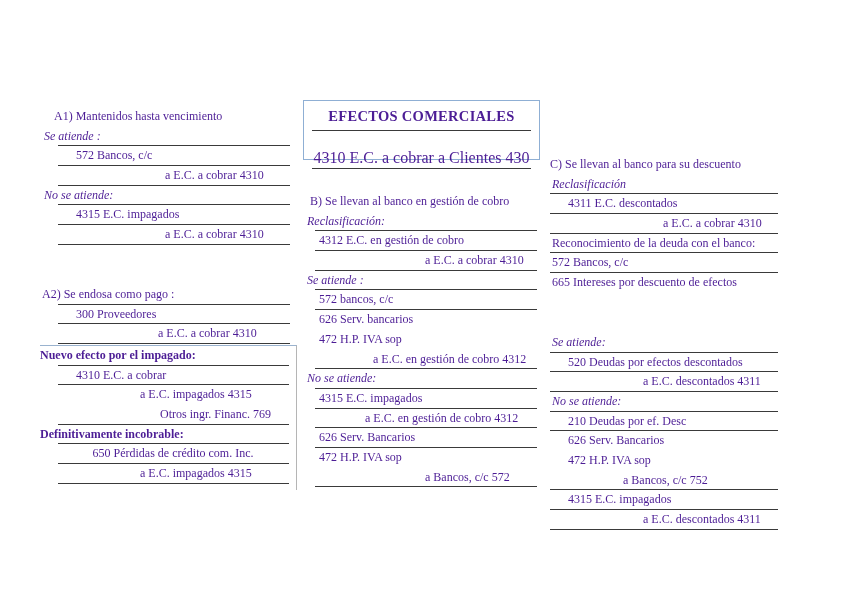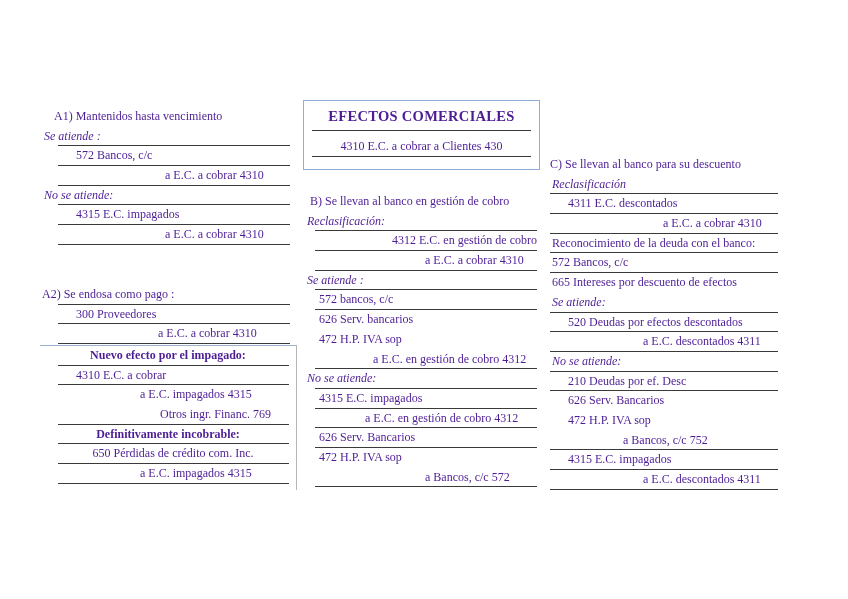--- a/index.html
+++ b/index.html
@@ -7,43 +7,43 @@
     position:relative;width:848px;height:599px;background:#ffffff;
     font-family:Liberation Serif, serif;
     color:#4c1d95;font-size:12px;overflow:hidden;
   }
   .col{position:absolute;}
   .col-left{left:40px;top:107px;width:257px;}
   .col-mid{left:305px;top:192px;width:232px;}
   .col-right{left:548px;top:107px;width:230px;}
   .row{position:relative;height:19.7px;line-height:19.7px;white-space:nowrap;}
   .row.lbl{font-style:italic;}
-  .row.bc{font-weight:bold;text-align:center;}
+  .row.bc{font-weight:bold;}
   .u::after{content:"";position:absolute;bottom:0;height:0;border-top:1px solid #3a3a3a;}
   .col-left .u::after{left:18px;right:7px;}
   .col-mid .u::after{left:10px;right:0;}
   .col-right .u::after{left:2px;right:0;}
   .impago-box{
     position:absolute;left:40px;top:345px;width:257px;
     border-top:1px solid #9ab3cf;border-right:1px solid #b5b5b5;
     padding-bottom:6px;box-sizing:border-box;
   }
   .impago-box .u::after{left:18px;right:7px;}
   .title-box{
-    position:absolute;left:303px;top:100px;width:237px;height:70px;
+    position:absolute;left:303px;top:100px;width:237px;height:60px;
     border:1px solid #8fafd4;box-sizing:border-box;
   }
   .tb-title{
     height:29px;line-height:31px;text-align:center;font-weight:bold;
     font-size:14.5px;letter-spacing:.3px;margin:0 8px;
     border-bottom:1px solid #3a3a3a;white-space:nowrap;
   }
   .tb-sub{
-    height:21px;line-height:22px;text-align:center;margin:4px 8px;
-    border-bottom:1px solid #3a3a3a;font-size:12px;white-space:nowrap;
+    height:21px;line-height:22px;text-align:center;margin:16px 8px;
+    border-bottom:1px solid #3a3a3a;font-size:16px;white-space:nowrap;
   }
 </style>
 </head>
 <body>
 
 <div class="page">
 
   <div class="col col-left">
       <div class="row" style="padding-left: 14px;">A1) Mantenidos hasta vencimiento</div>
       <div class="row lbl u" style="padding-left: 4px;">Se atiende  :</div>
@@ -59,21 +59,21 @@
     </div>
 
   <div class="title-box">
     <div class="tb-title">EFECTOS COMERCIALES</div>
     <div class="tb-sub">4310 E.C. a cobrar a Clientes 430</div>
   </div>
 
   <div class="col col-mid">
       <div class="row" style="padding-left: 5px;">B) Se llevan al banco en gestión de cobro</div>
       <div class="row lbl u" style="padding-left: 2px;">Reclasificación:</div>
-      <div class="row u" style="padding-left: 14px; text-align: right;">4312 E.C. en gestión de cobro</div>
+      <div class="row u" style="padding-left: 14px;">4312 E.C. en gestión de cobro</div>
       <div class="row u" style="padding-left: 120px;">a E.C. a cobrar 4310</div>
       <div class="row lbl u" style="padding-left: 2px;">Se atiende :</div>
       <div class="row u" style="padding-left: 14px;">572 bancos, c/c</div>
       <div class="row" style="padding-left: 14px;">626 Serv. bancarios</div>
       <div class="row" style="padding-left: 14px;">472 H.P. IVA sop</div>
       <div class="row u" style="padding-left: 68px;">a E.C. en gestión de cobro 4312</div>
       <div class="row lbl u" style="padding-left: 2px;">No se atiende:</div>
       <div class="row u" style="padding-left: 14px;">4315 E.C. impagados</div>
       <div class="row u" style="padding-left: 60px;">a E.C. en gestión de cobro 4312</div>
       <div class="row u" style="padding-left: 14px;">626 Serv. Bancarios</div>
@@ -82,21 +82,21 @@
     </div>
 
   <div class="col col-right">
       <div class="row" style="padding-left: 2px; margin-top: 48px;">C) Se llevan al banco para su descuento</div>
       <div class="row lbl u" style="padding-left: 4px;">Reclasificación</div>
       <div class="row u" style="padding-left: 20px;">4311 E.C. descontados</div>
       <div class="row u" style="padding-left: 115px;">a E.C. a cobrar 4310</div>
       <div class="row u" style="padding-left: 4px;">Reconocimiento de la deuda con el banco:</div>
       <div class="row u" style="padding-left: 4px;">572 Bancos, c/c</div>
       <div class="row" style="padding-left: 4px;">665 Intereses por descuento de efectos</div>
-      <div class="row lbl u" style="padding-left: 4px;">Se atiende:</div>
+      <div class="row lbl u" style="padding-left: 4px; margin-top: 40px;">Se atiende:</div>
       <div class="row u" style="padding-left: 20px;">520 Deudas por efectos descontados</div>
       <div class="row u" style="padding-left: 95px;">a E.C. descontados 4311</div>
       <div class="row lbl u" style="padding-left: 4px;">No se atiende:</div>
       <div class="row u" style="padding-left: 20px;">210 Deudas por ef. Desc</div>
       <div class="row" style="padding-left: 20px;">626 Serv. Bancarios</div>
       <div class="row" style="padding-left: 20px;">472 H.P. IVA sop</div>
       <div class="row u" style="padding-left: 75px;">a Bancos, c/c 752</div>
       <div class="row u" style="padding-left: 20px;">4315 E.C. impagados</div>
       <div class="row u" style="padding-left: 95px;">a E.C. descontados 4311</div>
     </div>

